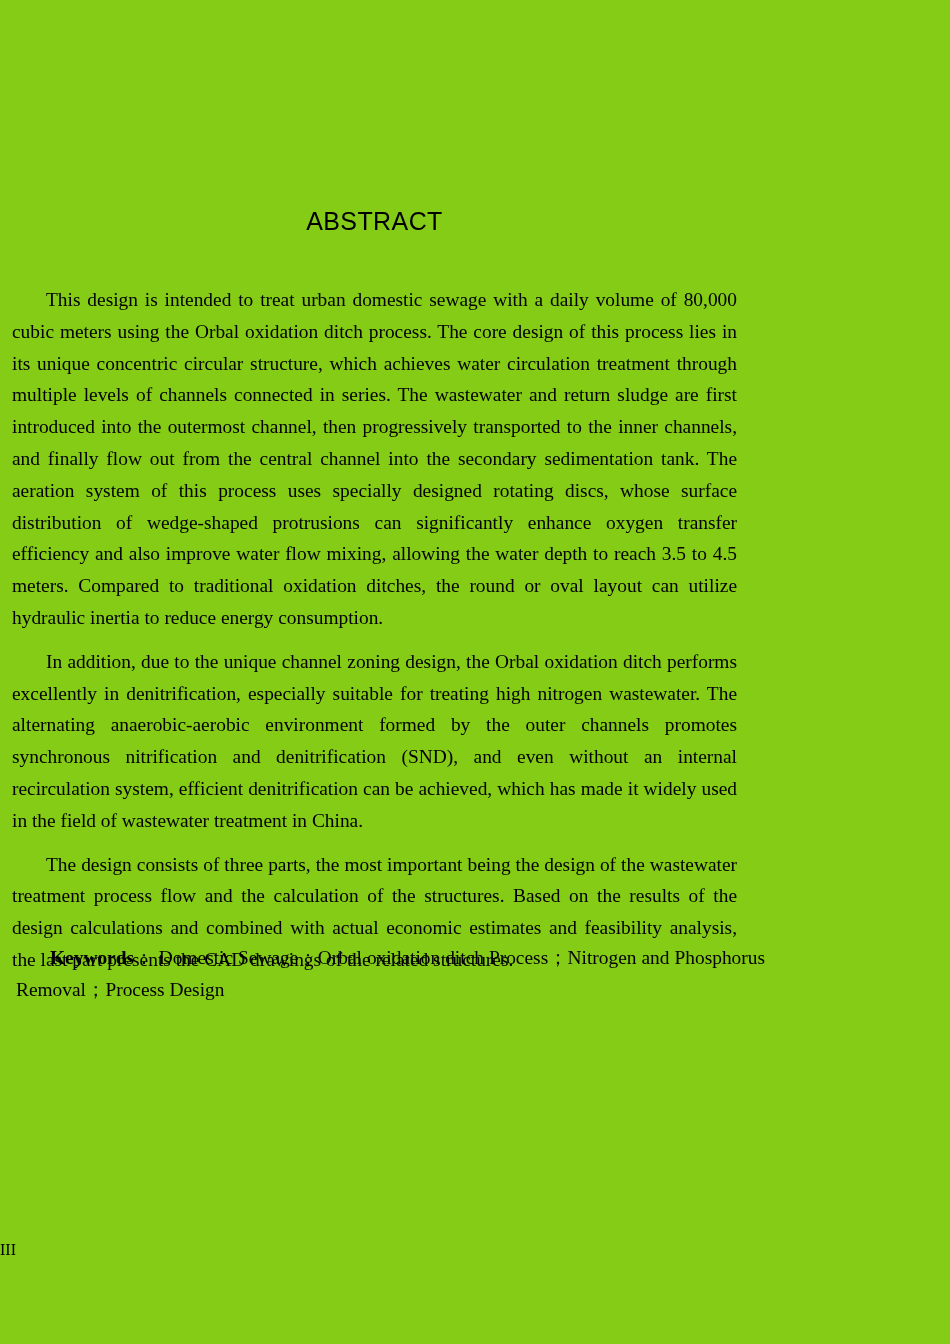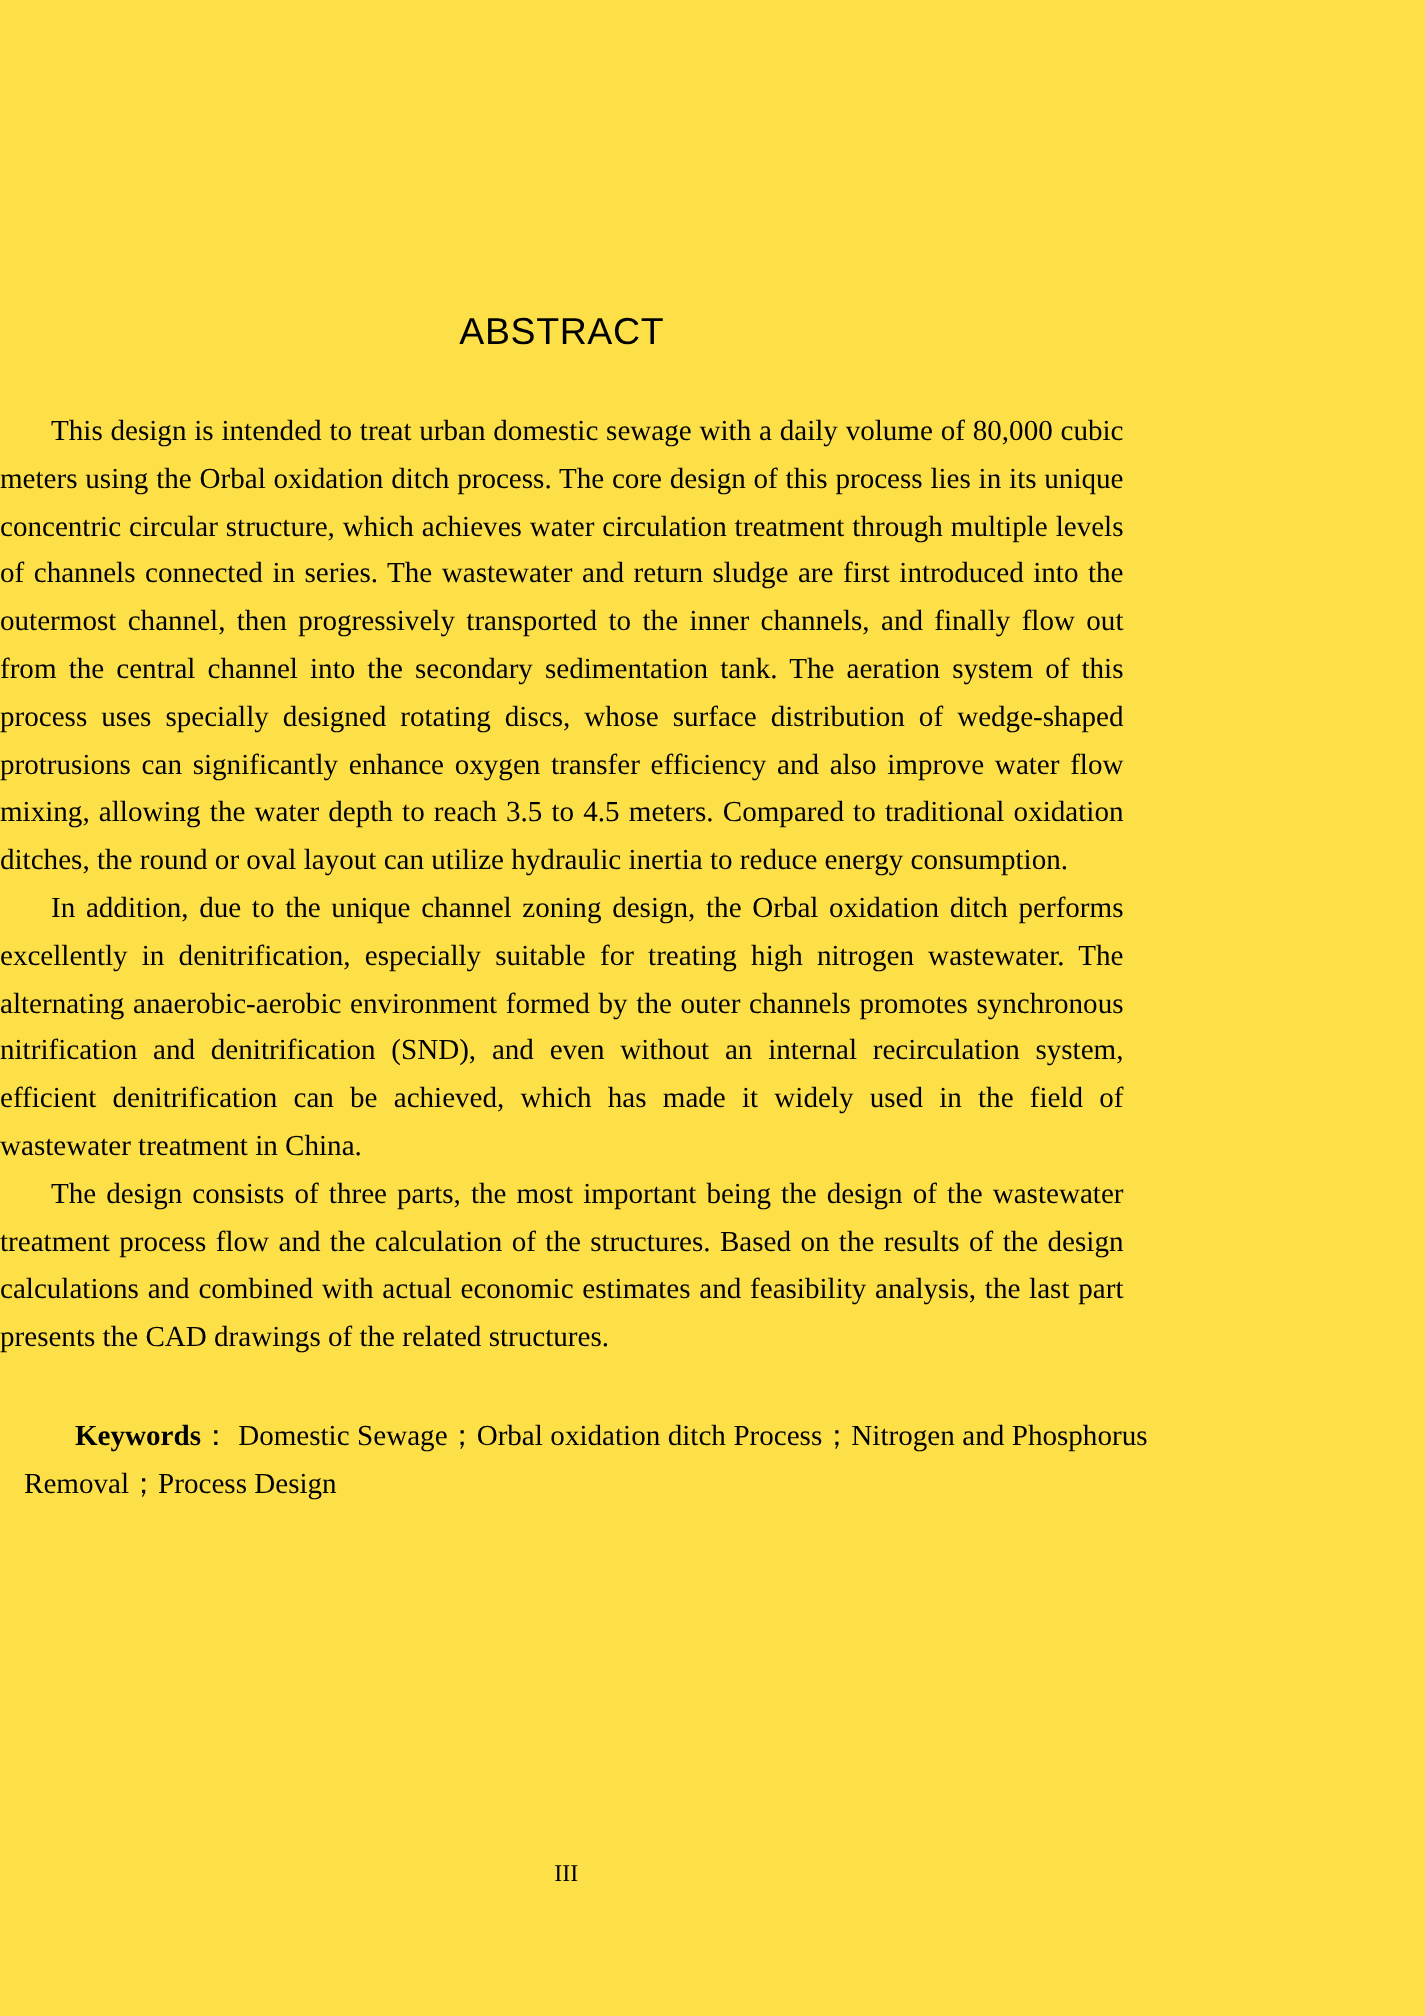--- a/index.html
+++ b/index.html
@@ -10,21 +10,21 @@
   }
   body {
     font-family: "Liberation Serif", "DejaVu Serif", serif;
     color: #000000;
   }
   .page {
     position: relative;
     width: 950px;
     height: 1344px;
     margin: 0 auto;
-    background: #fde047;
+    background: #84cc16;
     overflow: hidden;
     box-sizing: border-box;
   }
   .doc-title {
     font-family: "Liberation Sans", "DejaVu Sans", sans-serif;
     font-size: 25px;
     font-weight: normal;
     text-align: center;
     letter-spacing: 0.4px;
     margin: 0;
@@ -35,21 +35,21 @@
     width: 749px;
     line-height: 30px;
   }
   .body-block {
     position: absolute;
     left: 0;
     top: 272px;
     width: 749px;
   }
   p.para {
-    margin: 0;
+    margin: 12px;
     padding: 0;
     font-size: 19.4px;
     line-height: 31.8px;
     text-align: justify;
     text-justify: inter-word;
     text-indent: 34px;
     -webkit-hyphens: none;
     hyphens: none;
   }
   p.para:last-child {
@@ -70,21 +70,21 @@
     text-indent: 34px;
   }
   .kw-label {
     font-weight: bold;
   }
   .page-number {
     position: absolute;
     left: 0;
     top: 1240px;
     width: 755px;
-    text-align: center;
+    text-align: left;
     font-size: 16px;
     line-height: 20px;
     font-family: "Liberation Serif", "DejaVu Serif", serif;
   }
 </style>
 </head>
 <body>
 
 <div class="page">
 

